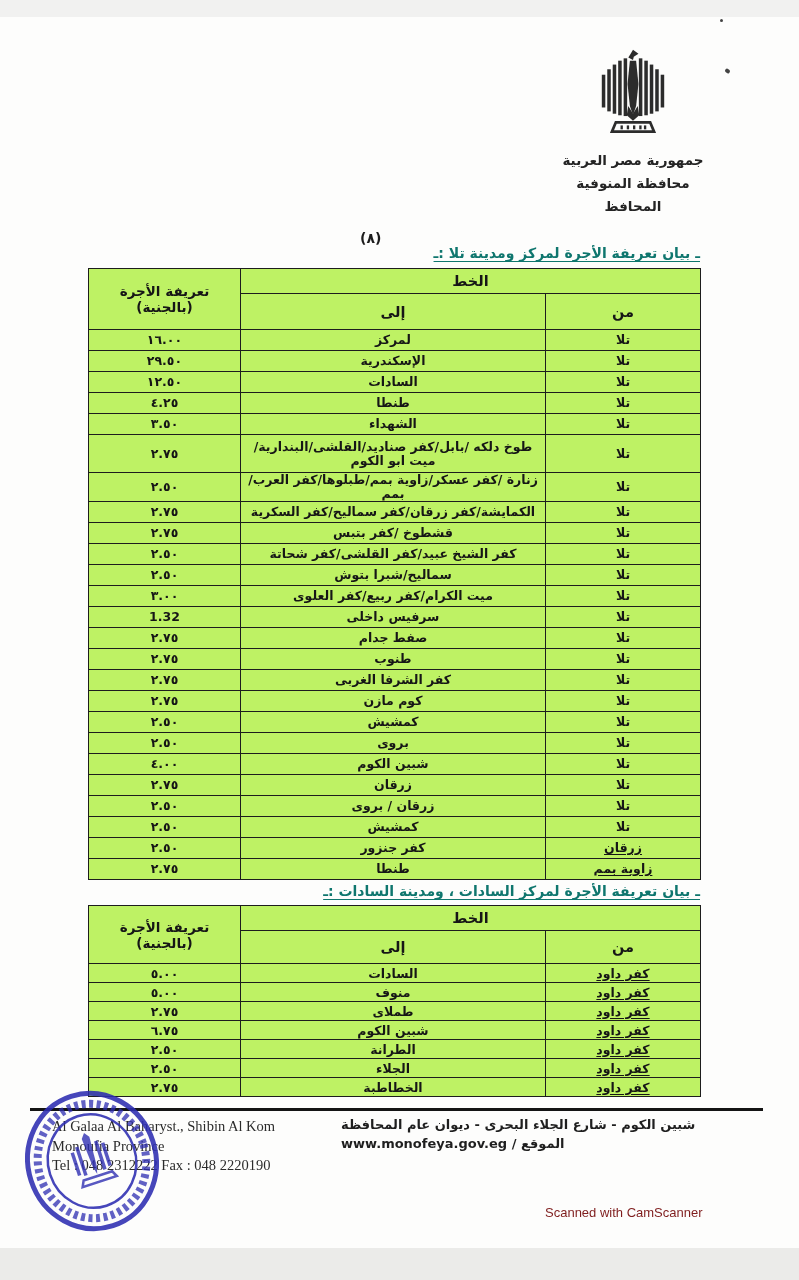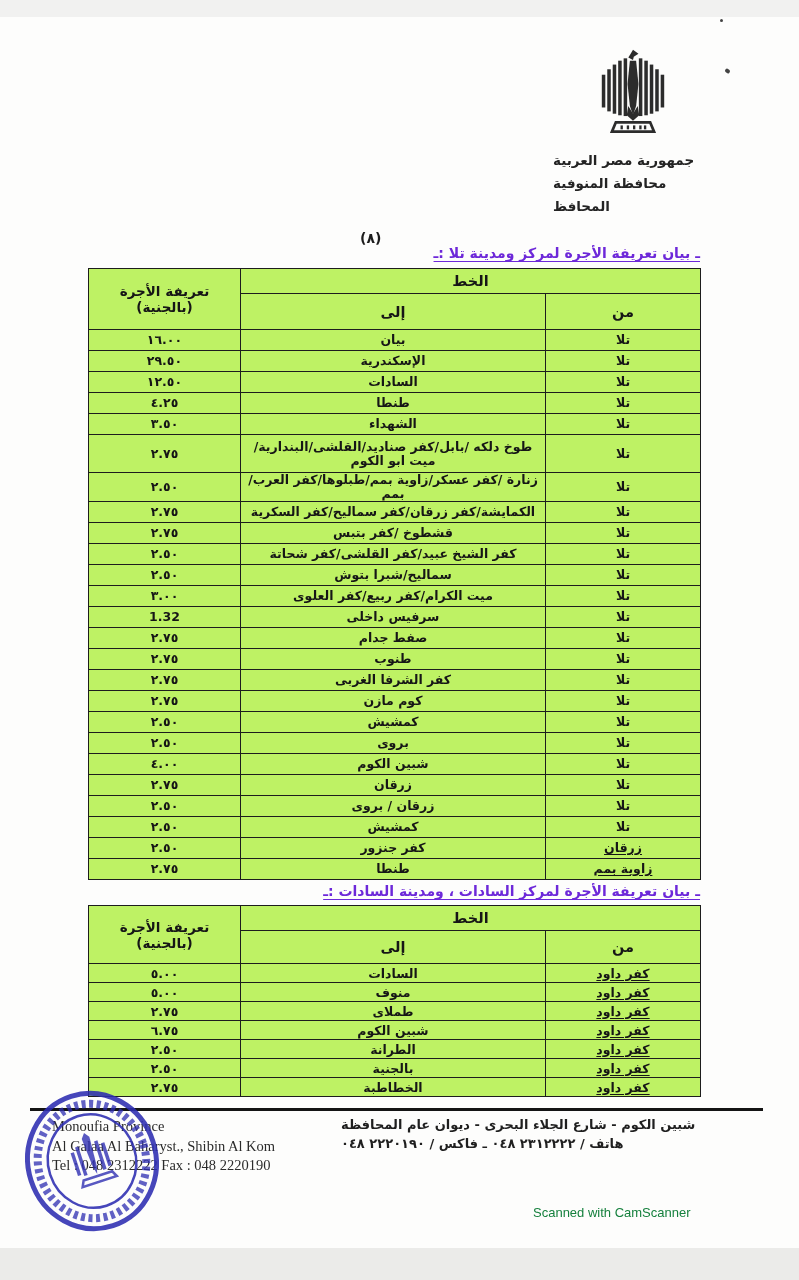--- a/index.html
+++ b/index.html
@@ -9,29 +9,29 @@
     font-family:"DejaVu Sans", sans-serif; color:#1c1c1c;
   }
   .band-top { position:absolute; top:0; left:0; width:799px; height:17px; background:#f1f1f0; }
   .band-bottom { position:absolute; top:1248px; left:0; width:799px; height:32px; background:#ebebe9; }
   .page { position:absolute; top:17px; left:0; width:799px; height:1231px; background:#fdfdfc; }
 
   .speck { position:absolute; background:#444; border-radius:50%; }
   #speck1 { left:720px; top:2px; width:3px; height:3px; }
   #speck2 { left:725px; top:52px; width:5px; height:4px; transform:rotate(40deg); border-radius:40%; }
 
-  .letterhead { position:absolute; top:30px; left:553px; width:160px; text-align:left; }
+  .letterhead { position:absolute; top:30px; left:553px; width:160px; text-align:center; }
   .eagle-wrap { display:block; margin:0 auto 6px auto; width:78px; height:96px; }
   .lh-line { font-weight:bold; font-size:13.5px; line-height:1.7; color:#242424; direction:rtl; }
 
   .page-number { position:absolute; top:213px; left:360px; font-size:14px; font-weight:bold; }
 
   .tbl-title {
     position:absolute; right:99px; direction:rtl; font-weight:bold; font-size:14px;
-    color:#6d28d9; text-decoration:underline; text-underline-offset:3px;
+    color:#0f766e; text-decoration:underline; text-underline-offset:3px;
   }
   #title1 { top:228px; }
   #title2 { top:866px;text-align:center; }
 
   table {
     position:absolute; left:88px; width:612px; border-collapse:collapse;
     direction:rtl; font-weight:bold; table-layout:fixed; background:#bef264;
   }
   #table1 { top:251px; }
   #table2 { top:888px; }
@@ -54,21 +54,21 @@
   }
   .footer-en {
     position:absolute; left:52px; top:1100px; width:330px;
     font-family:"Liberation Serif", serif; font-size:14.5px; line-height:1.35; color:#2b2b2b;
   }
   .stamp {
     position:absolute; left:18px; top:1068px; width:148px; height:152px;
     transform:rotate(-18deg); opacity:0.88; z-index:5;
   }
   .scan-note {
-    position:absolute; left:533px; top:1205px; font-size:13px; color:#15803d;
+    position:absolute; left:545px; top:1205px; font-size:13px; color:#7f1d1d;
     font-family:"Liberation Sans", sans-serif;
   }
 </style>
 </head>
 <body>
 
 <div class="band-top"></div>
 
 <div class="page">
 
@@ -123,21 +123,21 @@
         <th rowspan="2" style="font-size:13.5px;">تعريفة الأجرة (بالجنية)</th>
       </tr>
       <tr class="hrow2">
         <th>من</th>
         <th>إلى</th>
       </tr>
     </thead>
     <tbody>
         <tr>
           <td>تلا</td>
-          <td>بيان</td>
+          <td>لمركز</td>
           <td>١٦.٠٠</td>
         </tr>
         <tr>
           <td>تلا</td>
           <td>الإسكندرية</td>
           <td>٢٩.٥٠</td>
         </tr>
         <tr>
           <td>تلا</td>
           <td>السادات</td>
@@ -294,39 +294,39 @@
           <td>شبين الكوم</td>
           <td>٦.٧٥</td>
         </tr>
         <tr>
           <td class="u">كفر داود</td>
           <td>الطرانة</td>
           <td>٢.٥٠</td>
         </tr>
         <tr>
           <td class="u">كفر داود</td>
-          <td>بالجنية</td>
+          <td>الجلاء</td>
           <td>٢.٥٠</td>
         </tr>
         <tr>
           <td class="u">كفر داود</td>
           <td>الخطاطبة</td>
           <td>٢.٧٥</td>
         </tr>
       </tbody>
   </table>
 
   <div class="footer-divider"></div>
   <div class="footer-ar">
     <div>شبين الكوم - شارع الجلاء البحرى - ديوان عام المحافظة</div>
-    <div>هاتف / ٢٣١٢٢٢٢ ٠٤٨ ـ فاكس / ٢٢٢٠١٩٠ ٠٤٨</div>
+    <div>الموقع / www.monofeya.gov.eg</div>
   </div>
   <div class="footer-en">
+    <div>Al Galaa Al Baharyst., Shibin Al Kom</div>
     <div>Monoufia Province</div>
-    <div>Al Galaa Al Baharyst., Shibin Al Kom</div>
     <div>Tel : 048 2312222 Fax : 048 2220190</div>
   </div>
 
   <svg class="stamp" viewBox="0 0 148 152">
     <g fill="none" stroke="#2d2db2">
       <ellipse cx="74" cy="76" rx="64" ry="68" stroke-width="5"></ellipse>
       <ellipse cx="74" cy="76" rx="44" ry="47" stroke-width="2.5"></ellipse>
 
       <ellipse cx="74" cy="76" rx="54" ry="57.5" stroke-width="8" stroke-dasharray="4 3.5" opacity="0.85"></ellipse>
     </g>

